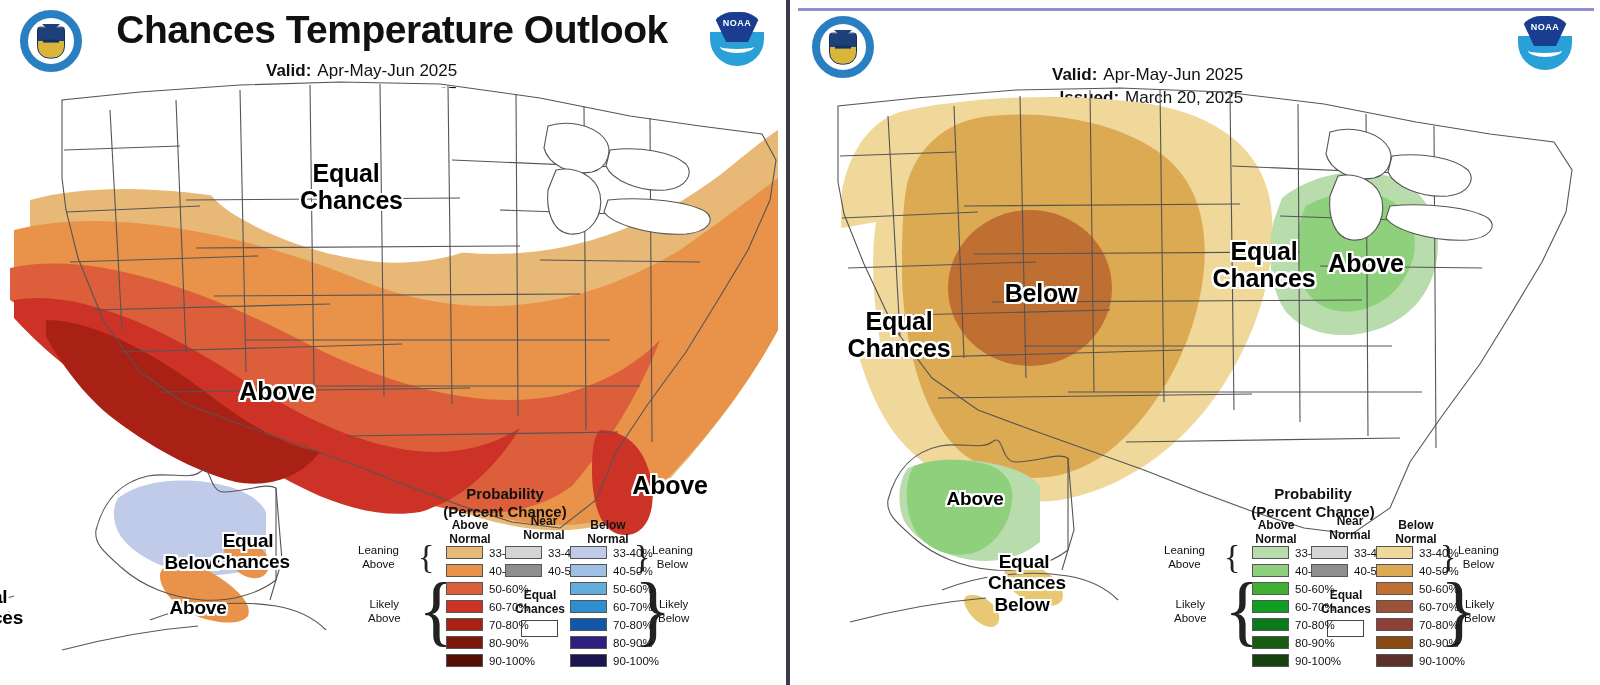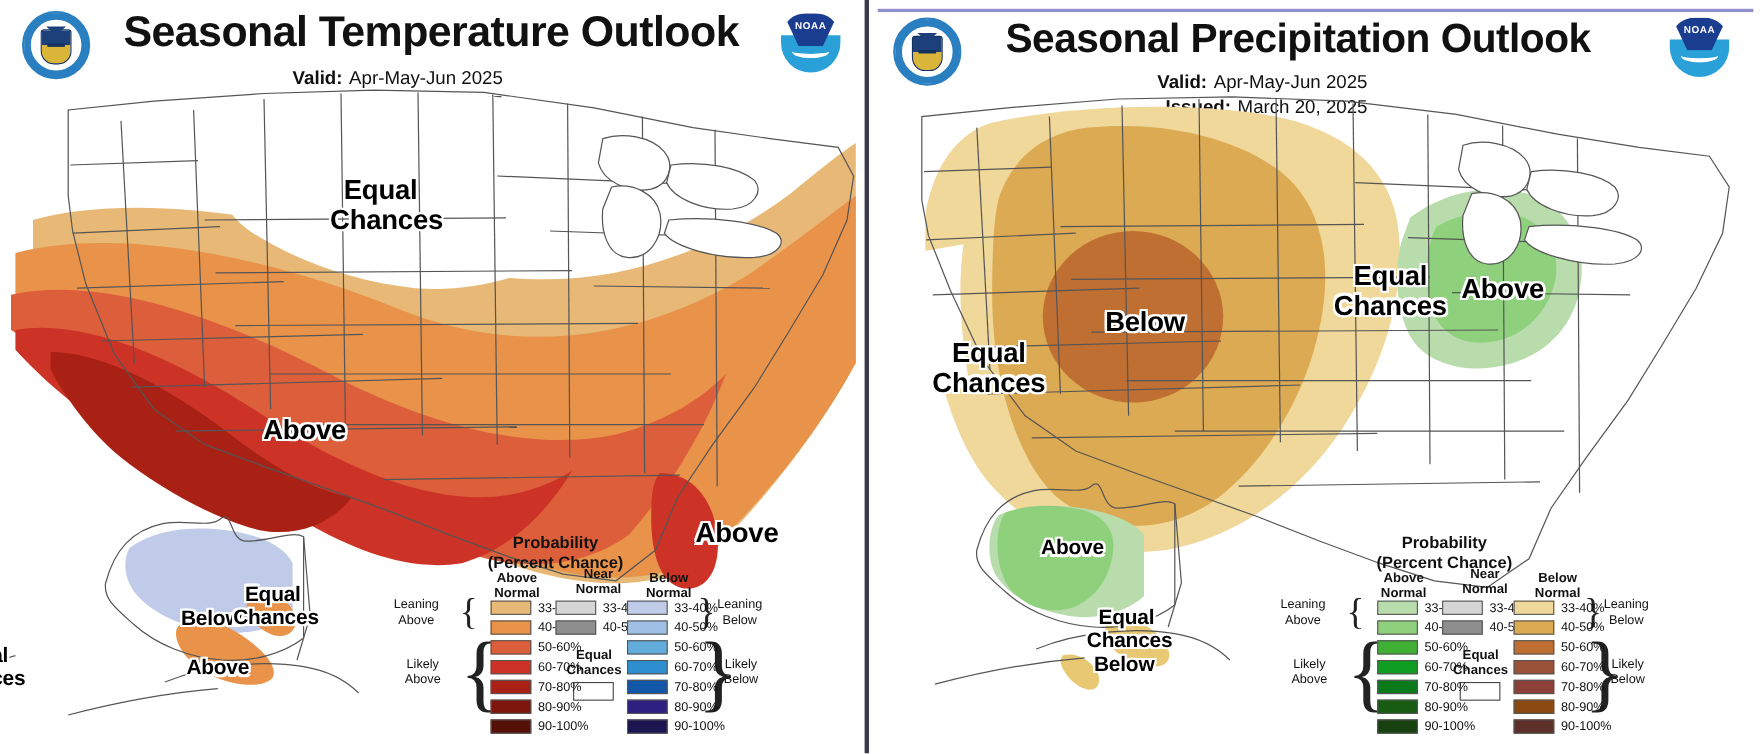--- a/index.html
+++ b/index.html
@@ -81,21 +81,21 @@
         <div class="bird"></div>
     </div>
 
     <div class="noaa-logo" style="left:708px;top:10px;">
       <div class="bowl"></div>
         <div class="top"></div>
       <div class="txt">NOAA</div>
       <div class="gull"></div>
     </div>
 
-    <div class="title title-temp">Seasonal Temperature Outlook</div>
+    <div class="title title-temp">Chances Temperature Outlook</div>
 
     <div class="meta" style="left:266px;top:60px;">
       <div class="row"><b>Valid:</b><span class="val">Apr-May-Jun 2025</span></div>
       <div class="row"><b>Issued:</b><span class="val">March 20, 2025</span></div>
     </div>
 
     <div class="map">
       <svg width="788" height="685" viewBox="0 0 788 685">
         <defs>
           <clipPath id="conusClipT">
@@ -273,21 +273,20 @@
         <div class="bird"></div>
     </div>
 
     <div class="noaa-logo" style="left:726px;top:14px;">
       <div class="bowl"></div>
         <div class="top"></div>
       <div class="txt">NOAA</div>
       <div class="gull"></div>
     </div>
 
-    <div class="title title-precip">Seasonal Precipitation Outlook</div>
 
     <div class="meta" style="left:262px;top:64px;">
       <div class="row"><b>Valid:</b><span class="val">Apr-May-Jun 2025</span></div>
       <div class="row"><b>Issued:</b><span class="val">March 20, 2025</span></div>
     </div>
 
     <div class="map">
       <svg width="810" height="685" viewBox="0 0 810 685">
 
         <g>

